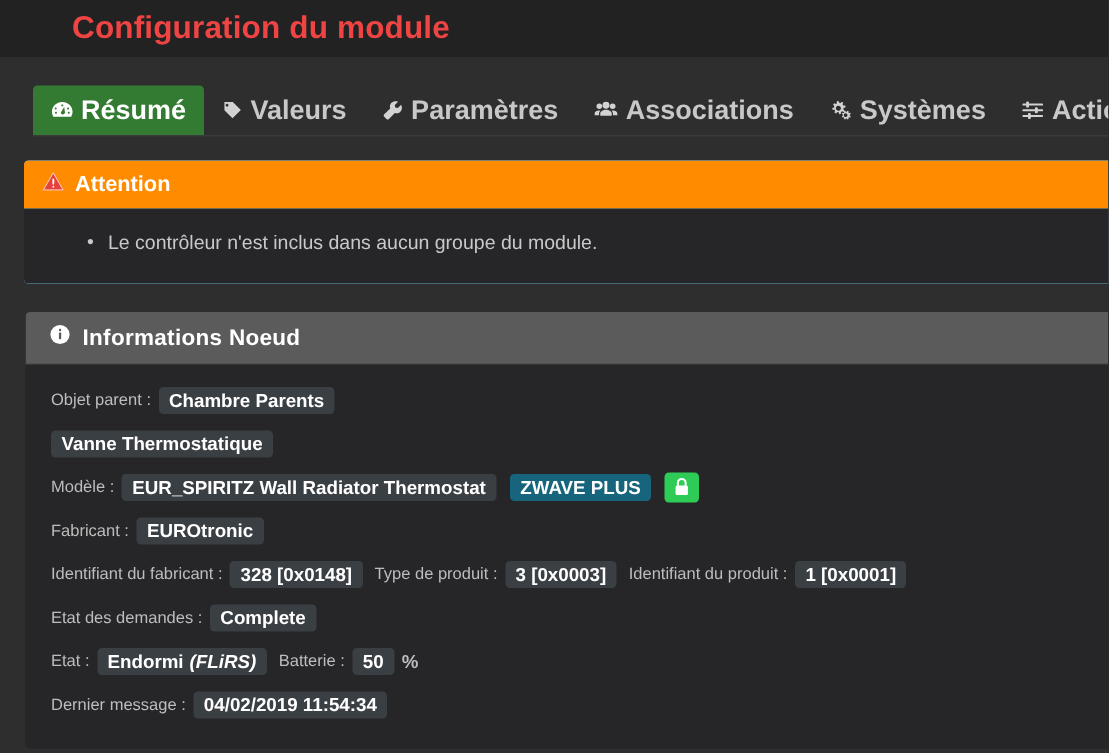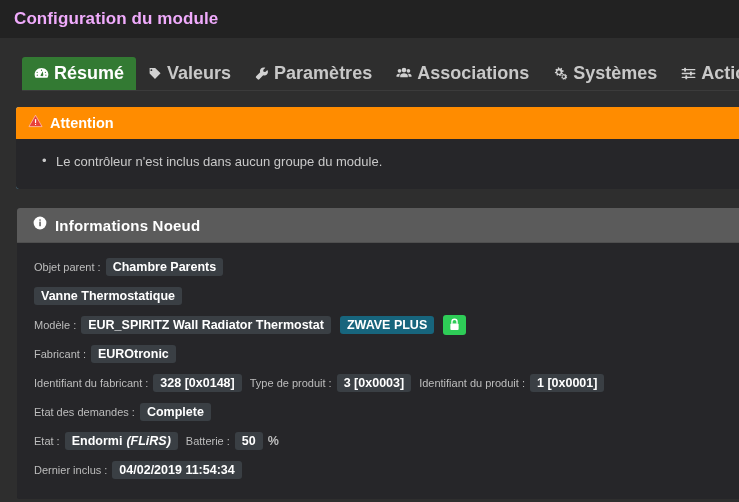--- a/index.html
+++ b/index.html
@@ -23,24 +23,25 @@
   
   .topbar {
     height: 38px;
     background: #222222;
     display: flex;
     align-items: center;
     padding: 0 0 0 14px;
     box-sizing: border-box;
   }
   .topbar-title {
-    color: #f0abfc;
-    font-size: 17px;
+    color: #ef4444;
+    font-size: 21px;
     font-weight: bold;
     letter-spacing: .1px;
+    margin-left: 34px;
   }
 
   
   .tabbar-wrap {
     background: #2e2e2e;
     padding: 18px 0 0 22px;
     box-sizing: border-box;
   }
   .tabbar {
     display: flex;
@@ -99,20 +100,21 @@
   .alert-body ul {
     margin: 0;
     padding: 0 0 0 40px;
     list-style: none;
   }
   .alert-body li {
     position: relative;
     color: #c9c9c9;
     font-size: 13px;
     line-height: 18px;
+    margin-left: 16px;
   }
   .alert-body li::before {
     content: "\2022";
     position: absolute;
     left: -14px;
     top: -1px;
     color: #c9c9c9;
     font-size: 13px;
   }
 
@@ -366,20 +368,20 @@
           <span>Endormi</span>
           <span class="sub">(FLiRS)</span>
         </span>
         <span class="row-inline-sep"></span>
         <span class="lbl">Batterie :</span>
         <span class="badge">50</span>
         <span class="pct">%</span>
       </div>
 
       <div class="row">
-        <span class="lbl">Dernier inclus :</span>
+        <span class="lbl">Dernier message :</span>
         <span class="badge">04/02/2019 11:54:34</span>
       </div>
 
     </div>
   </div>
 
 </div>
 
 </body></html>

